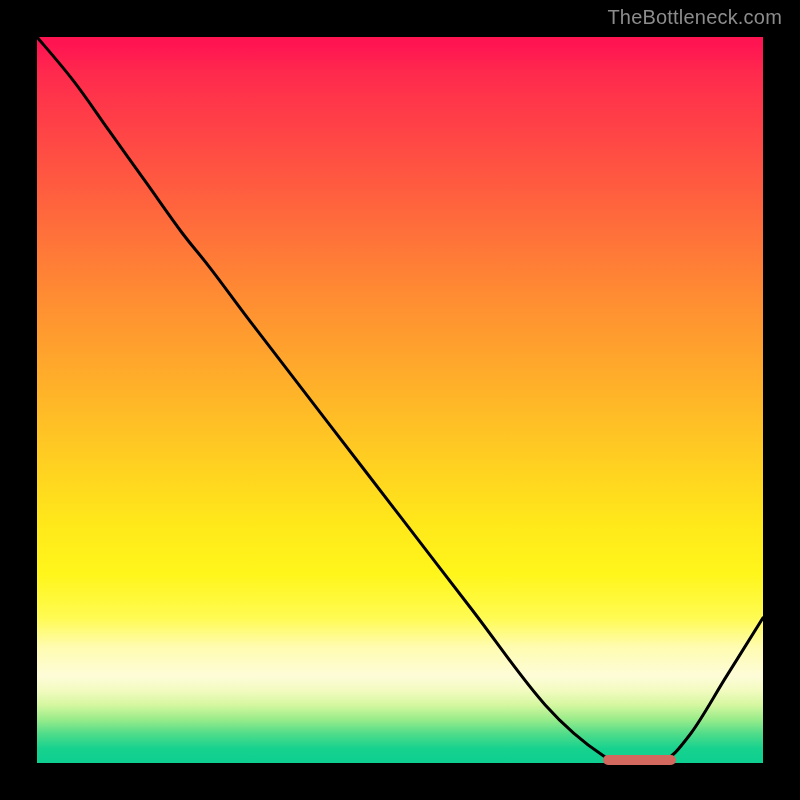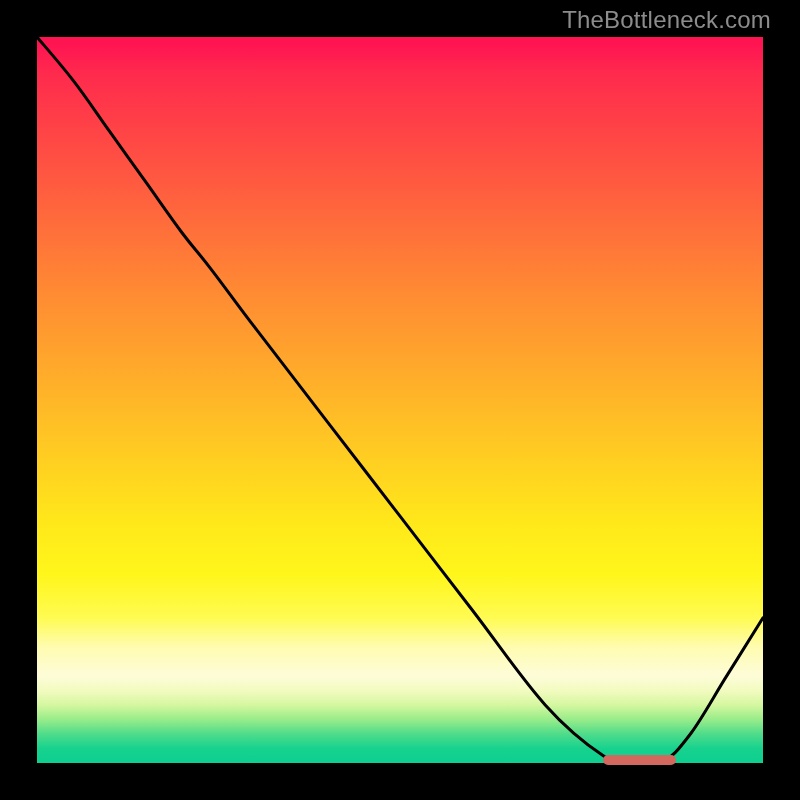--- a/index.html
+++ b/index.html
@@ -6,23 +6,23 @@
   html, body { width: 800px; height: 800px; background: #000; font-family: Arial, Helvetica, sans-serif; }
   .stage {
     position: relative;
     width: 800px;
     height: 800px;
     background: #000;
   }
   .watermark {
     position: absolute;
     top: 6px;
-    right: 29px;
+    right: 18px;
     color: #8c8c8c;
-    font-size: 24px;
+    font-size: 20px;
     font-weight: 500;
     letter-spacing: 0.2px;
   }
   .plot {
     position: absolute;
     left: 37px;
     top: 37px;
     width: 726px;
     height: 726px;
   }

